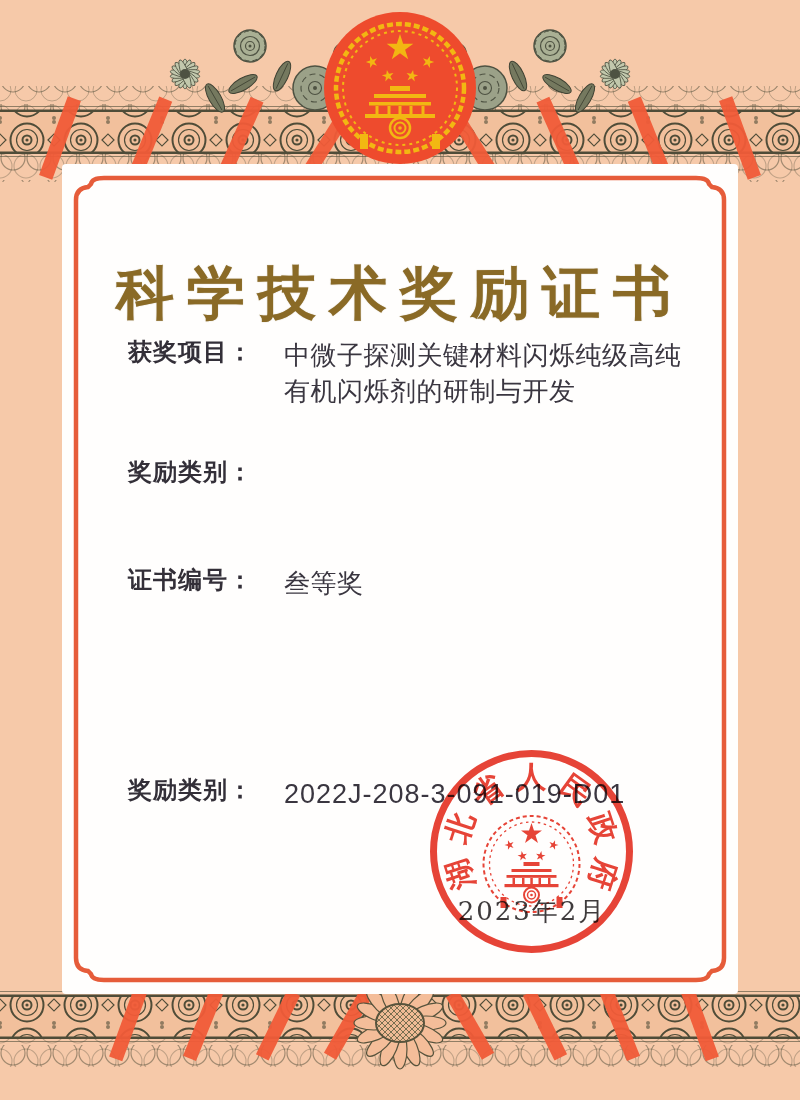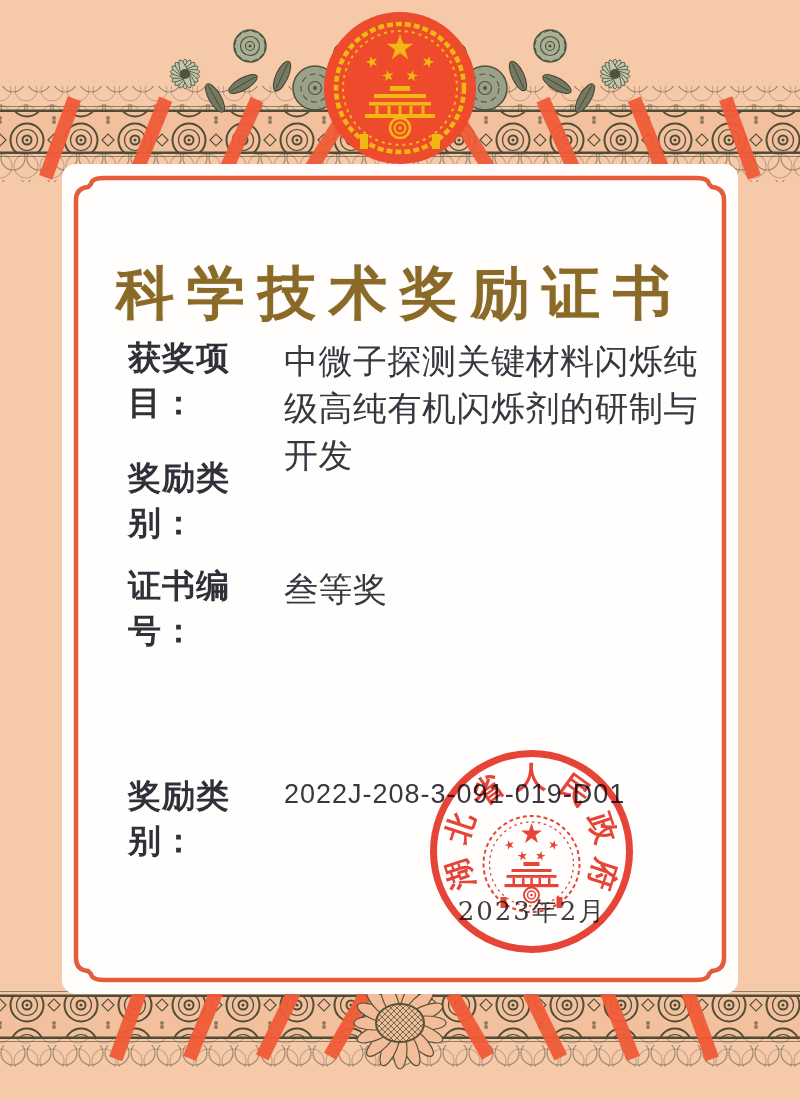--- a/index.html
+++ b/index.html
@@ -1,29 +1,29 @@
 <!DOCTYPE html>
 <html><head>
 <meta charset="utf-8">
 <style>
   html,body{margin:0;padding:0;background:#e9e9e9;}
   .page{position:relative;width:800px;height:1100px;background:#f6c9a9;overflow:hidden;
         font-family:"Liberation Sans",sans-serif;}
   .band-svg{position:absolute;left:0;}
   .panel{position:absolute;left:62px;top:164px;width:676px;height:830px;
-         background:#fffefd;border-radius:14px;}
+         background:#fffefd;border-radius:4px;}
   .frame-svg{position:absolute;left:0;top:0;}
   .cert-title{position:absolute;left:0;right:0;top:52px;text-align:center;
       font-family:"DejaVu Serif","Liberation Serif",serif;font-weight:700;
       font-size:58px;letter-spacing:13px;color:#8a6a26;
       text-shadow:0 0 1px rgba(110,82,20,.55);}
   .row{position:absolute;left:66px;display:flex;align-items:flex-start;}
-  .row .lbl{font-weight:700;color:#332f38;font-size:33px;letter-spacing:1px;
+  .row .lbl{font-weight:700;color:#332f38;font-size:24px;letter-spacing:1px;
       width:142px;flex:0 0 142px;}
-  .row .val{color:#3a3640;font-size:34px;line-height:1.38;max-width:422px;
+  .row .val{color:#3a3640;font-size:26px;line-height:1.38;max-width:422px;
       margin-left:14px;padding-top:2px;letter-spacing:0.5px;}
   .row.num .val{font-size:27px;letter-spacing:1px;}
   .r1{top:172px}.r2{top:292px}.r3{top:400px}.r4{top:504px}.r5{top:610px}
   .seal{position:absolute;left:362px;top:580px;width:215px;height:215px;
         mix-blend-mode:multiply;opacity:.92;}
   .issue-date{position:absolute;left:330px;top:730px;width:280px;text-align:center;
       font-family:"DejaVu Serif","Liberation Serif",serif;font-size:26px;
       color:#3f3b3c;letter-spacing:2px;}
   .seal-char{font-family:"Liberation Sans",sans-serif;font-weight:700;font-size:30px;
       fill:#e43426;}

